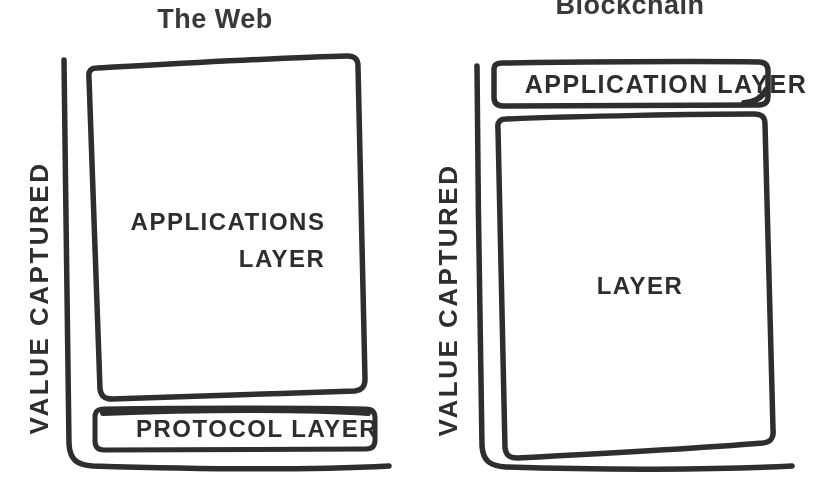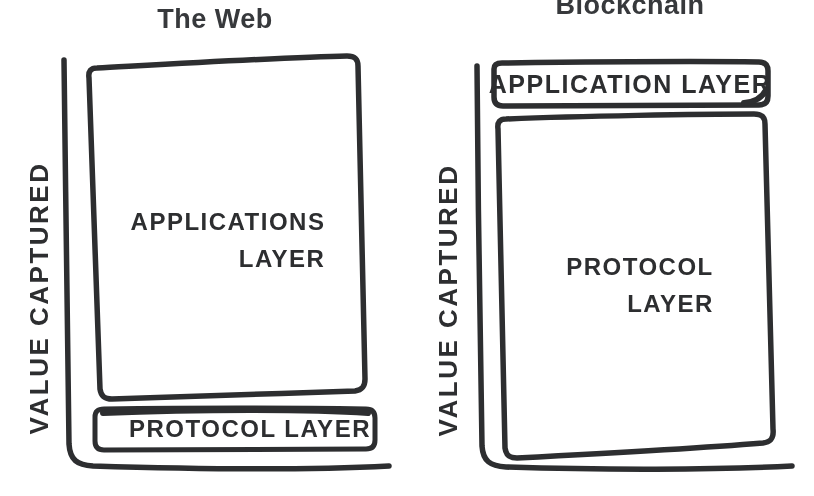--- a/index.html
+++ b/index.html
@@ -44,21 +44,21 @@
     font-weight: 700;
     letter-spacing: 2.5px;
     transform: translate(-50%, -50%) rotate(-90deg);
   }
   .box-label {
     font-size: 24px;
     font-weight: 700;
     letter-spacing: 1.5px;
   }
   .box-label.two-line { line-height: 37px; text-align: right; }
-  .bc-app-label { font-size: 25px; }
+  .bc-app-label { font-size: 25px; margin-left: 36px; }
 </style>
 </head>
 <body>
 
 <div class="canvas">
 
   <svg width="814" height="496" viewBox="0 0 814 496">
 
     <path stroke-width="5.5" d="M 64 60 C 66 190 67 360 69 444 C 70 460 77 465 93 466 C 190 469 310 470 389 466"></path>
     <path stroke-width="5.5" d="M 97 68 C 170 64 290 57 347 56 C 355 56 358 59 358 66 L 365 379 C 365 387 362 390 355 391 C 270 394 165 397 112 399 C 104 399 101 396 100 389 L 89 78 C 88 71 91 68 97 68 Z"></path>
@@ -74,21 +74,20 @@
   <div class="txt title" style="left:215px; top:19px;">The Web</div>
   <div class="txt title" style="left:630px; top:5px;">Blockchain</div>
 
   <div class="txt axis-label" style="left:39px; top:298px;">VALUE CAPTURED</div>
   <div class="txt axis-label" style="left:448px; top:300px;">VALUE CAPTURED</div>
 
   <div class="txt box-label two-line" style="left:228px; top:240px;">
     <div>APPLICATIONS</div>
     <div>LAYER</div>
   </div>
-  <div class="txt box-label" style="left:250px; top:429px;">PROTOCOL LAYER</div>
+  <div class="txt box-label" style="left:257px; top:429px;">PROTOCOL LAYER</div>
 
   <div class="txt box-label bc-app-label" style="left:630px; top:84px;">APPLICATION LAYER</div>
   <div class="txt box-label two-line" style="left:640px; top:285px;">
-    <div>PROTOCOL</div>
     <div>LAYER</div>
   </div>
 
 </div>
 
 </body></html>

